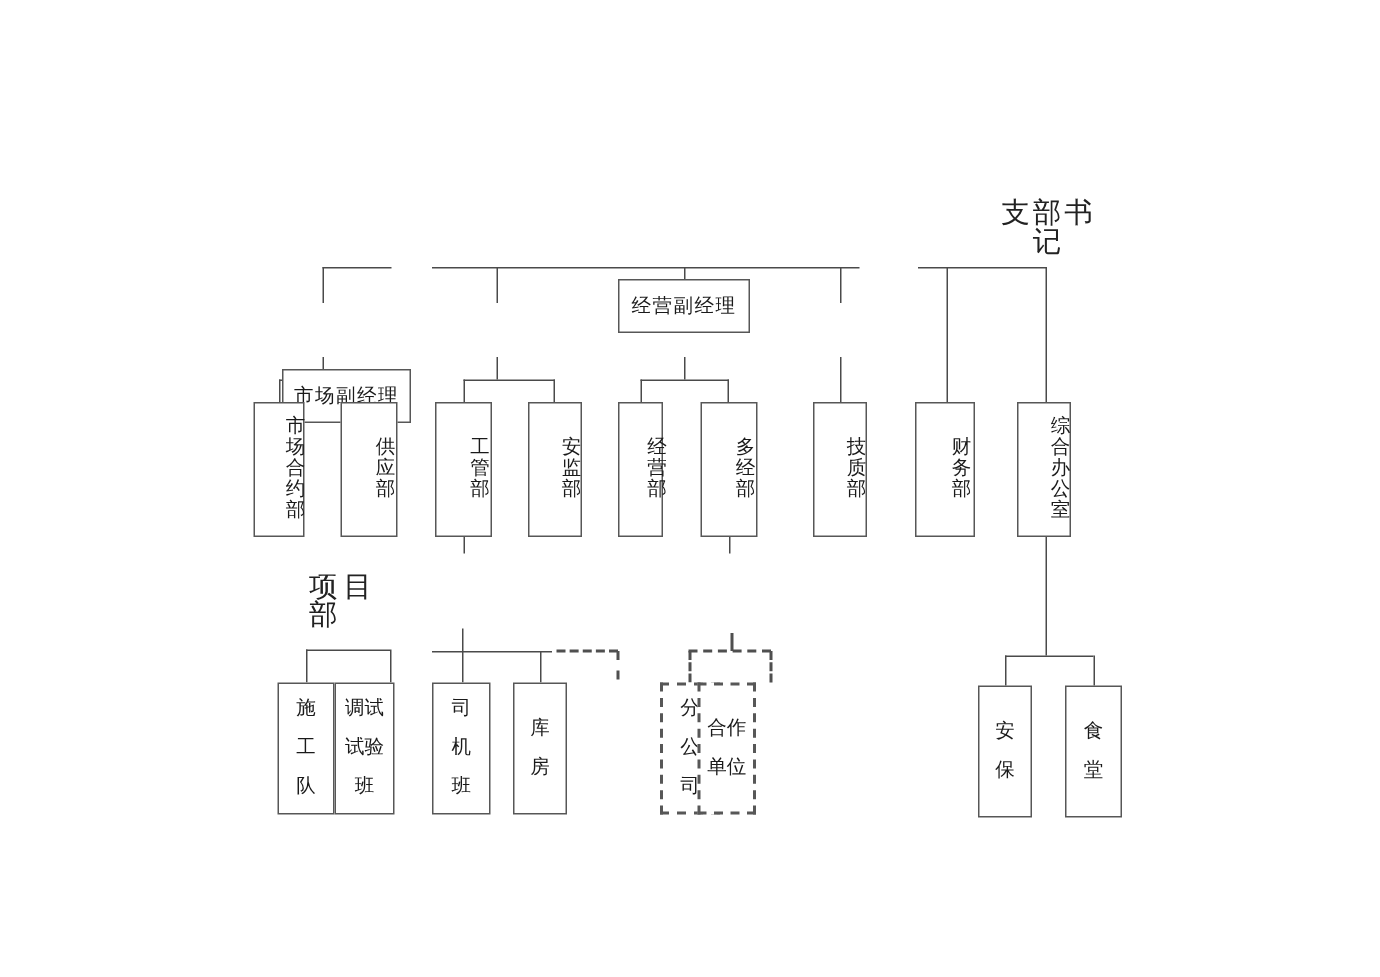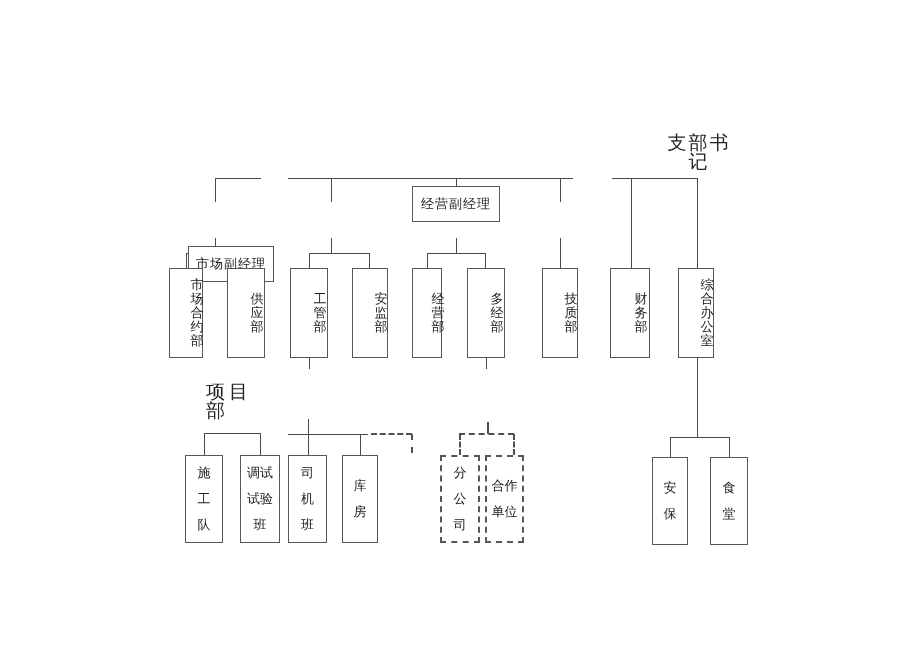--- a/index.html
+++ b/index.html
@@ -115,31 +115,31 @@
   <div class="node row3" style="left:610px;top:268px;width:40px;">财
 务
 部</div>
   <div class="node row3" style="left:678px;top:268px;width:36px;">综合
 办公
 室</div>
 
   <div class="node rowb" style="left:185px;top:455px;width:38px;">施
 工
 队</div>
-  <div class="node rowb" style="left:240px;top:455px;width:40px;">调试
+  <div class="node rowb" style="left:223px;top:455px;width:40px;">调试
 试验
 班</div>
   <div class="node rowb" style="left:288px;top:455px;width:39px;">司
 机
 班</div>
   <div class="node rowb" style="left:342px;top:455px;width:36px;">库
 房</div>
   <div class="node rowb dashed" style="left:440px;top:455px;width:40px;">分
 公
 司</div>
-  <div class="node rowb dashed" style="left:485px;top:455px;width:39px;">合作
+  <div class="node rowb dashed" style="left:465px;top:455px;width:39px;">合作
 单位</div>
   <div class="node rowb" style="left:652px;top:457px;width:36px;">安
 保</div>
   <div class="node rowb" style="left:710px;top:457px;width:38px;">食
 堂</div>
 
 </div>
 
 </body></html>

